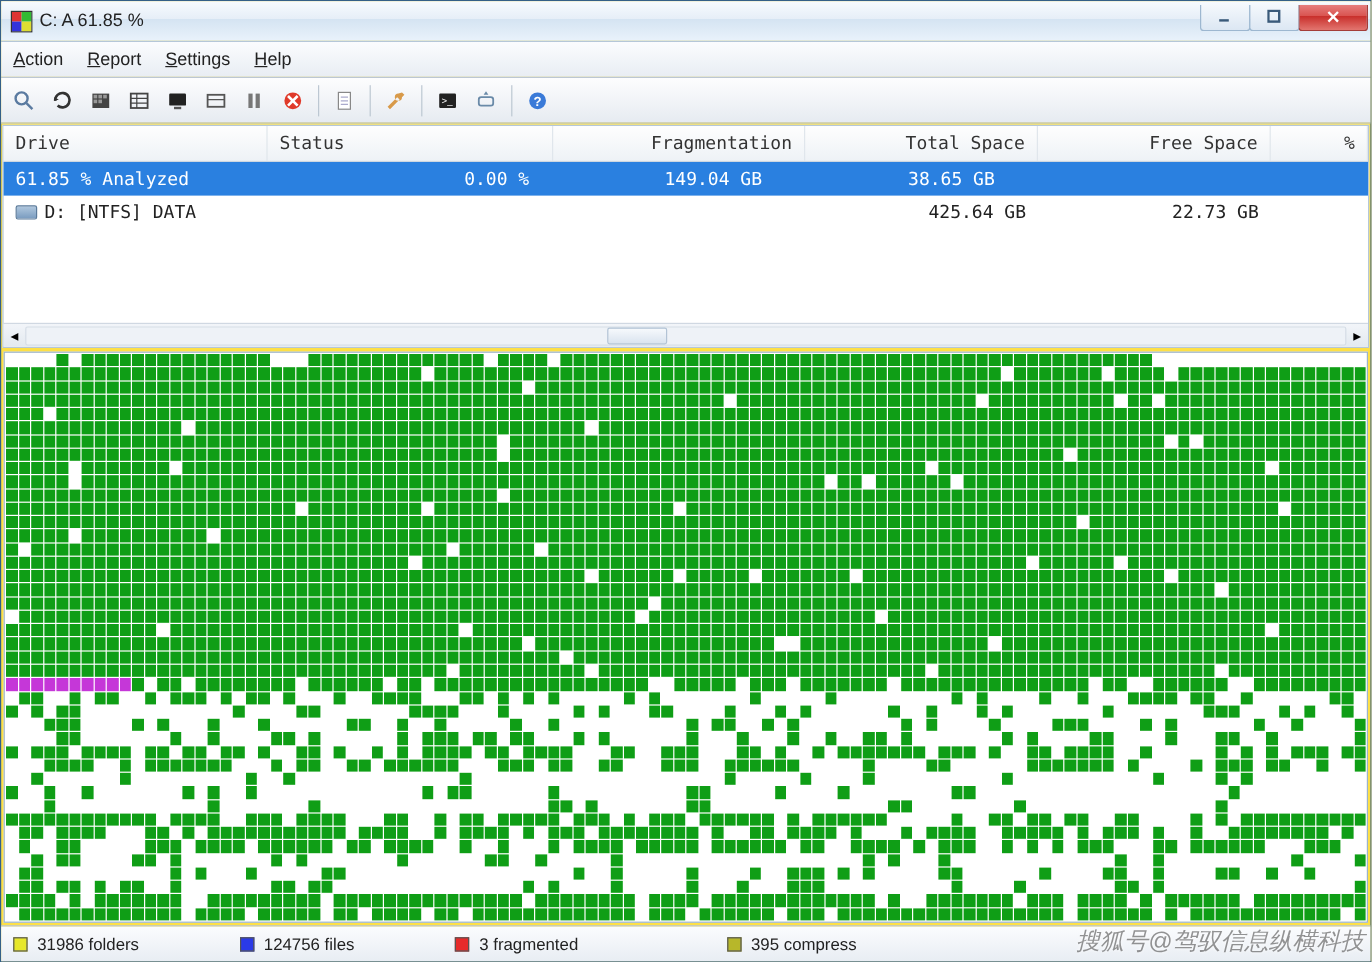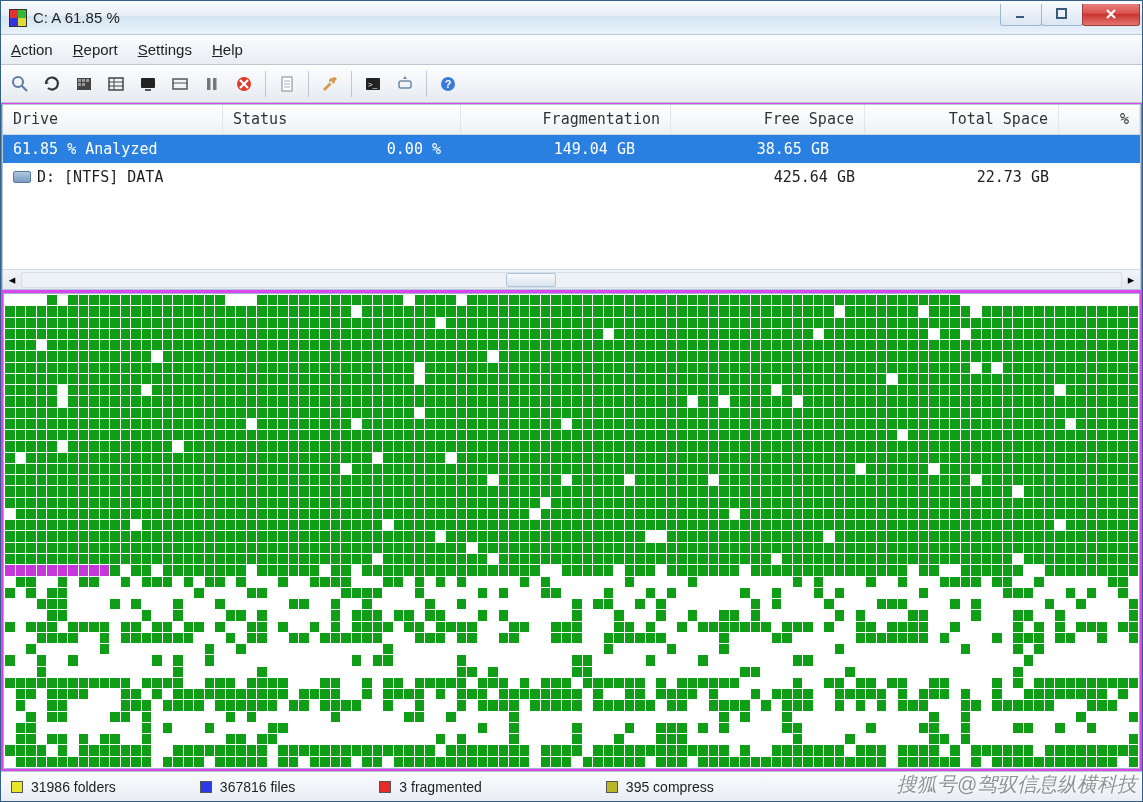--- a/index.html
+++ b/index.html
@@ -7,21 +7,21 @@
   font-family: "Segoe UI", Tahoma, sans-serif;
   font-size: 13px;
   background: #d0d0d0;
   width: 1143px;
   height: 802px;
   overflow: hidden;
 }
 .window {
   width: 1143px;
   height: 802px;
-  background: #d946ef;
+  background: #fde047;
   border: 1px solid #346087;
   display: flex;
   flex-direction: column;
 }
 
 .titlebar {
   height: 34px;
   background: linear-gradient(to bottom, #f7fbff 0%, #e6eef7 45%, #d5e4f2 46%, #e9f2fb 100%);
   border-bottom: 1px solid #b5c7d8;
   display: flex;
@@ -266,22 +266,22 @@
           <text x="9" y="13" font-size="11" fill="#fff" text-anchor="middle" font-weight="bold">?</text>
         </svg>
       </div>
   </div>
 
   <div class="tablewrap">
     <div class="thead">
       <div class="th drive">Drive</div>
       <div class="th status">Status</div>
       <div class="th frag">Fragmentation</div>
+      <div class="th total">Total Space</div>
       <div class="th free">Free Space</div>
-      <div class="th total">Total Space</div>
       <div class="th pct">%</div>
     </div>
     <div class="trow selected">
       <div class="td status">61.85 % Analyzed</div>
       <div class="td frag">0.00 %</div>
       <div class="td total">149.04 GB</div>
       <div class="td free">38.65 GB</div>
       <div class="td pct"></div>
     </div>
     <div class="trow">
@@ -4844,21 +4844,21 @@
       <div class="cell"></div>
     </div>
 
   <div class="statusbar">
     <div class="stat">
       <span class="sq" style="background:#e7e72a"></span>
       <span>31986 folders</span>
     </div>
     <div class="stat" style="margin-left:60px">
       <span class="sq" style="background:#2a3ae7"></span>
-      <span>367816 files</span>
+      <span>124756 files</span>
     </div>
     <div class="stat" style="margin-left:60px">
       <span class="sq" style="background:#e72a2a"></span>
       <span>3 fragmented</span>
     </div>
     <div class="stat" style="margin-left:100px">
       <span class="sq" style="background:#b7b72a"></span>
       <span>395 compress</span>
     </div>
   </div>

